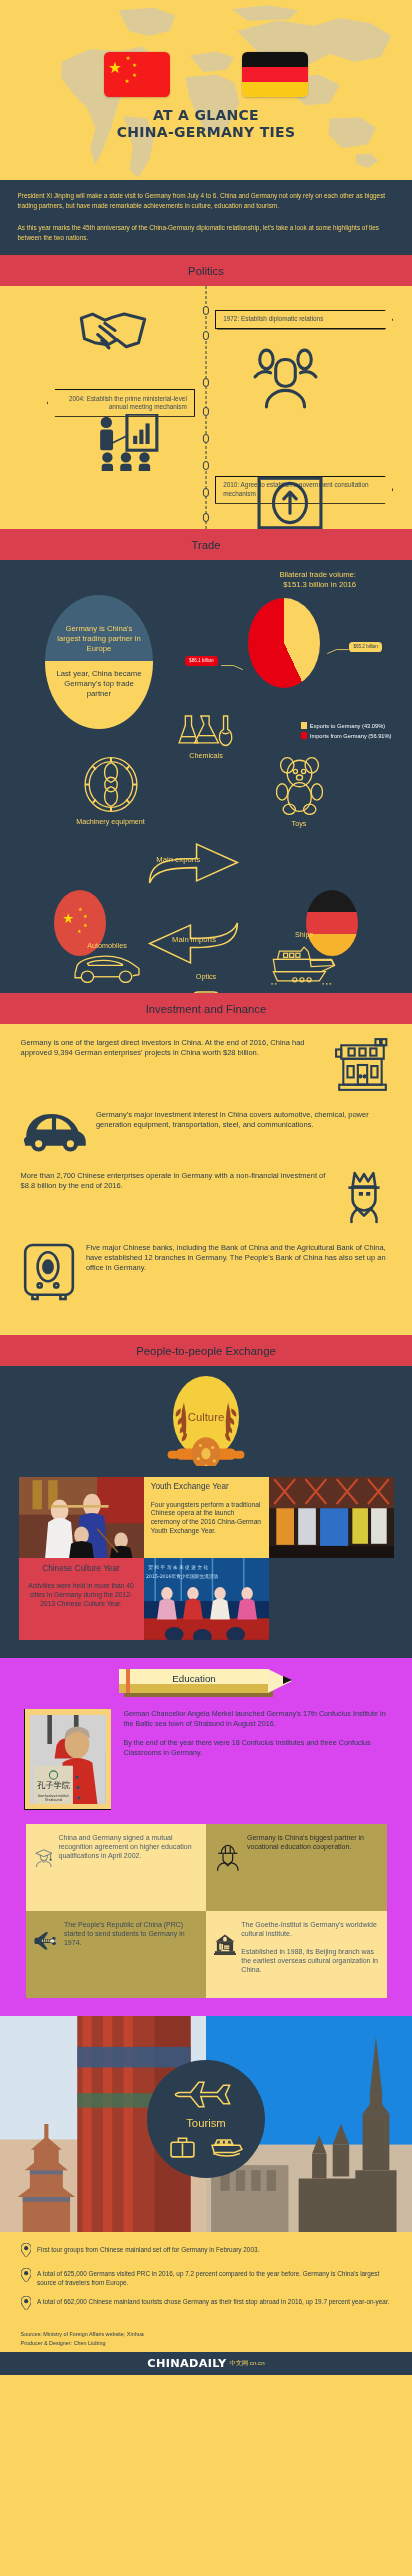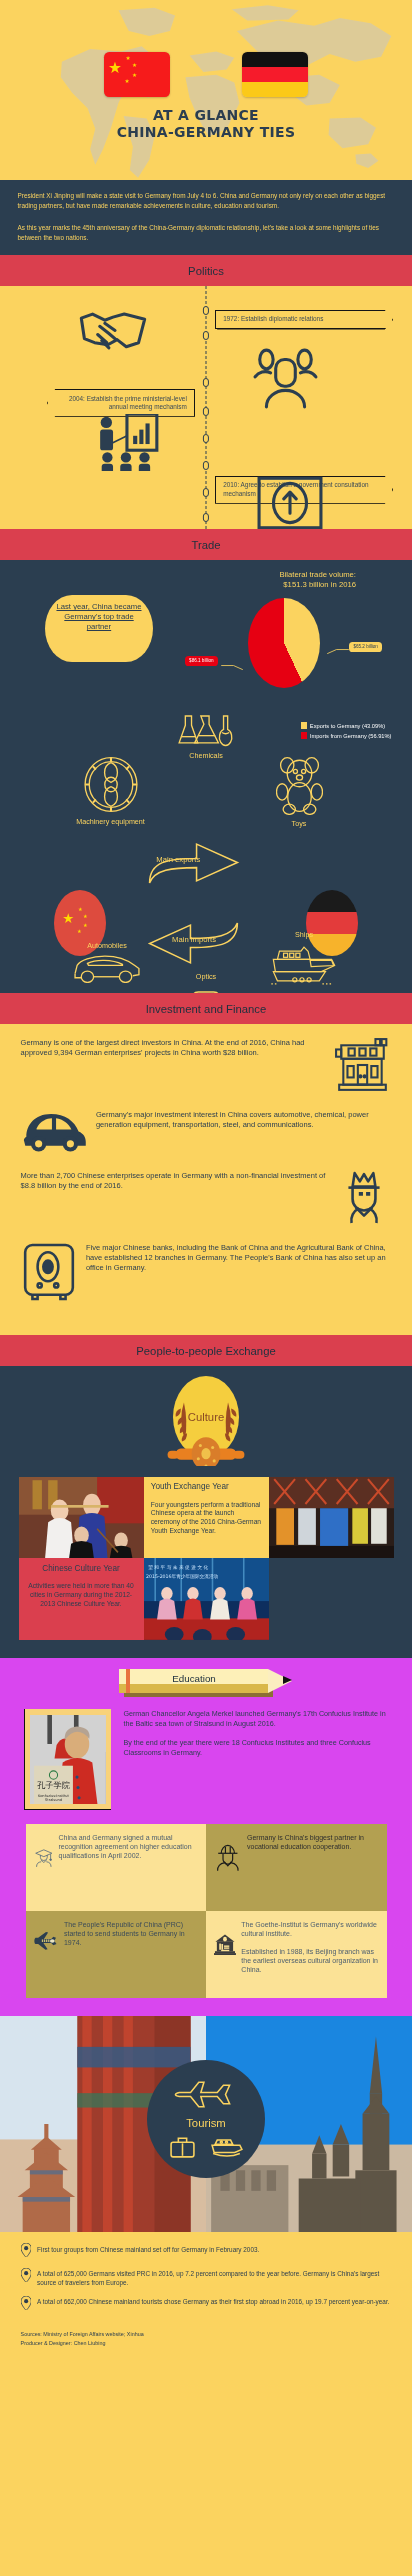--- a/index.html
+++ b/index.html
@@ -83,21 +83,21 @@
   .arrow-l { clip-path: polygon(8.2px 0, 100% 0, 100% 100%, 8.2px 100%, 0 50%); padding-left: 13.4px; text-align: right; }
   .pol-icon { position: absolute; color: #2b3e50; }
 
   
   .trade { background: #2b3e50; color: #fbd35f; padding: 5.2px 0 9.3px 0; position: relative; height: 433px; }
   .bubble {
     width: 108px; border-radius: 54px 54px 54px 54px / 67px 67px 67px 67px;
     overflow: hidden; text-align: center;
   }
   .bub-top { background: #416178; color: #fbd35f; padding: 29px 8.2px 7.2px; font-size: 7.7px; line-height: 1.3; }
-  .bub-bot { background: #fbd35f; color: #2b3e50; padding: 7.2px 8.2px 30px; font-size: 7.7px; line-height: 1.3; text-decoration: underline; }
+  .bub-bot { background: #fbd35f; color: #2b3e50; padding: 7.2px 8.2px 30px; font-size: 7.7px; line-height: 1.3; }
 
   .pie-wrap { position: absolute; right: 56px; top: 9.3px; width: 144px; text-align: right; }
   .pie-title { font-size: 7.7px; line-height: 1.3; color: #fbd35f; }
   .pie {
     width: 72px; height: 90px; margin: 8.2px auto 0;
     border-radius: 50%;
     background: conic-gradient(#fbd35f 0deg 155deg, #e60012 155deg 360deg);
   }
   .tagpill {
     position: absolute; font-size: 4.6px; padding: 2.6px 4.1px; border-radius: 3.6px; white-space: nowrap;
@@ -315,20 +315,21 @@
   </div>
 
   <div class="bar">
     <h2>Trade</h2>
   </div>
 
   <div class="trade">
 
     <div style="position:absolute; left:45px; top:35px;">
       <div class="bubble">
+        <div class="bub-top">Germany is China's largest trading partner in Europe</div>
         <div class="bub-bot">Last year, China became Germany's top trade partner</div>
       </div>
     </div>
 
     <div class="pie-wrap">
       <div class="pie-title">
         <div>Bilateral trade volume:</div>
         <div>$151.3 billion in 2016</div>
       </div>
       <div style="position:relative;">
@@ -868,15 +869,19 @@
           </svg>
       </span>
       <p>A total of 662,000 Chinese mainland tourists chose Germany as their first stop abroad in 2016, up 19.7 percent year-on-year.</p>
     </div>
   </div>
 
   <div class="footer">
     <div>Sources: Ministry of Foreign Affairs website; Xinhua</div>
     <div>Producer &amp; Designer: Chen Liubing</div>
   </div>
+  <div class="brandbar">
+    <span class="cd">CHINADAILY</span>
+    <span class="cn">中文网 cn.cn</span>
+  </div>
 
 </div>
 
 
 </body></html>

